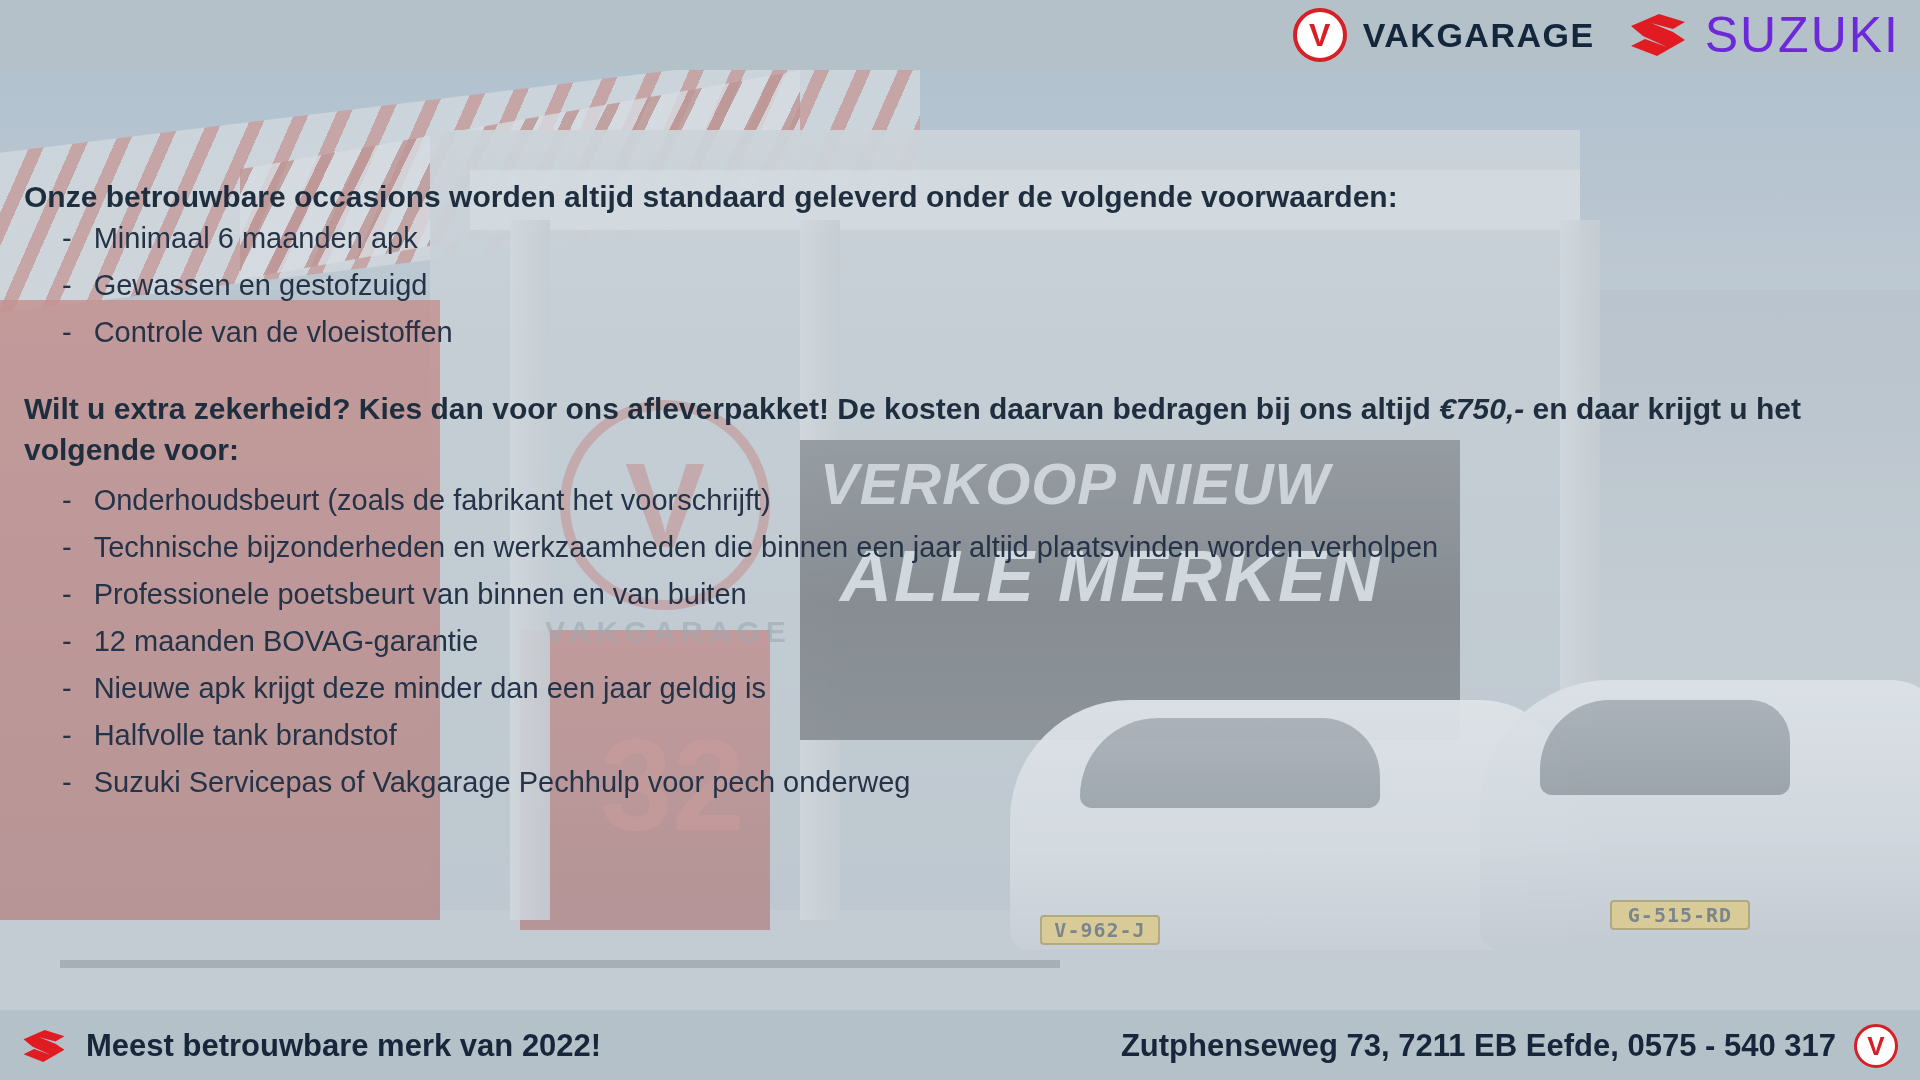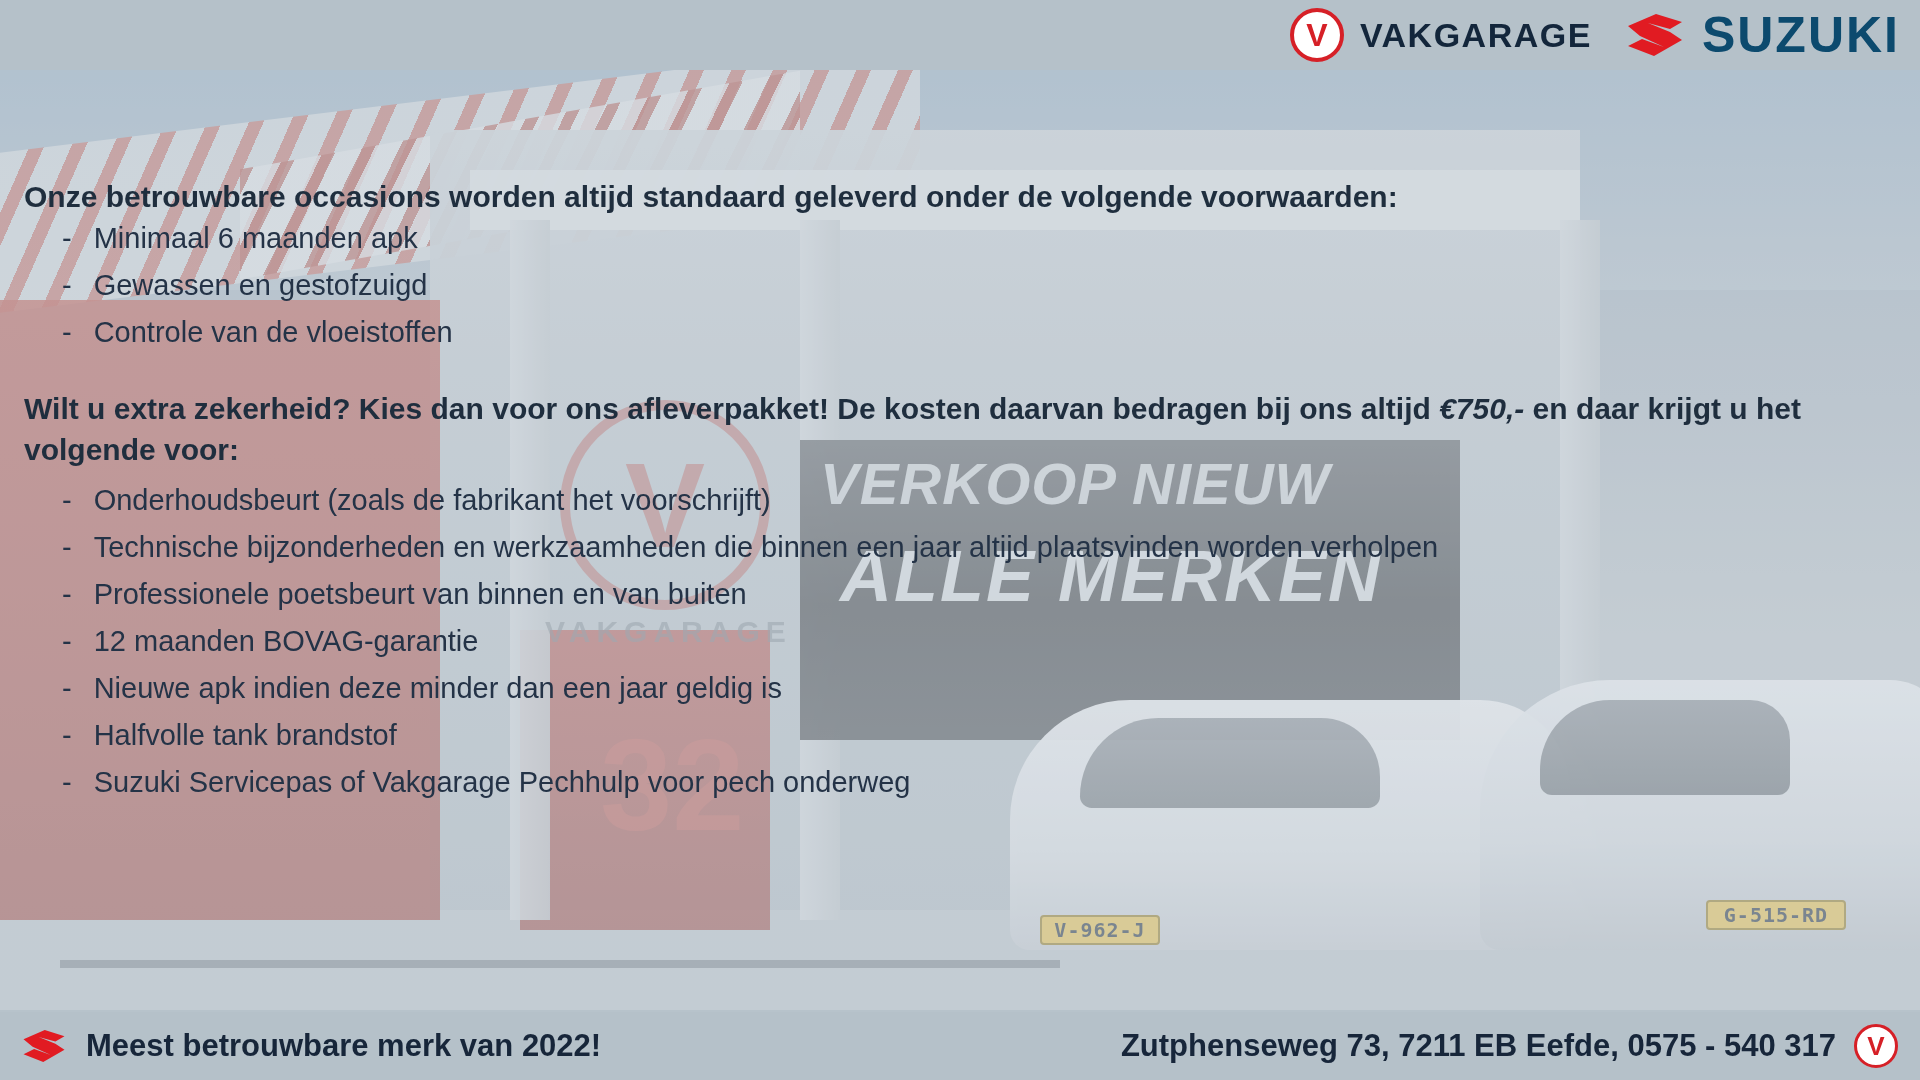--- a/index.html
+++ b/index.html
@@ -157,21 +157,21 @@
   .vak-badge {
     width: 54px; height: 54px; border-radius: 50%;
     border: 4px solid #d62027; background: #fff;
     display:flex; align-items:center; justify-content:center;
   }
   .vak-badge span { color:#d62027; font-size: 32px; font-weight: 800; line-height: 1; }
   .vak-word { color:#13263b; font-size: 34px; font-weight: 800; letter-spacing: 1.5px; }
   .suz-lockup { display:flex; align-items:center; gap: 18px; }
   .suz-mark { width: 58px; height: 46px; position: relative; }
   .suz-mark svg { width: 58px; height: 46px; display:block; }
-  .suz-word { color:#0c4a6e; font-size: 50px; font-weight: 700; letter-spacing: 2px; }
+  .suz-word { color:#6d28d9; font-size: 50px; font-weight: 400; letter-spacing: 2px; }
 
   
   .content {
     position: absolute; left: 0; top: 70px; width: 1920px; height: 940px;
     padding: 110px 24px 0 24px;
     color: #1e2d3d;
   }
   .lead {
     font-size: 30px; font-weight: 600; color:#1f2e3e; margin-bottom: 8px;
   }
@@ -239,21 +239,21 @@
     <div class="big73">32</div>
 
     <div class="car1">
       <div class="glass"></div>
     </div>
     <div class="car2">
       <div class="glass"></div>
     </div>
 
     <div class="plate" style="left:1040px; top:845px; width:120px;">V-962-J</div>
-    <div class="plate" style="left:1706px; top:830px; width:140px;">G-515-RD</div>
+    <div class="plate" style="left:1610px; top:830px; width:140px;">G-515-RD</div>
 
     <div class="rail"></div>
     <div class="haze"></div>
   </div>
 
   <div class="header">
     <div class="brandrow">
       <div class="vak-lockup">
         <div class="vak-badge">
           <span>V</span>
@@ -306,21 +306,21 @@
       <li>
         <span class="dash">-</span>
         <span>Professionele poetsbeurt van binnen en van buiten</span>
       </li>
       <li>
         <span class="dash">-</span>
         <span>12 maanden BOVAG-garantie</span>
       </li>
       <li>
         <span class="dash">-</span>
-        <span>Nieuwe apk indien deze minder dan een jaar geldig is</span>
+        <span>Nieuwe apk krijgt deze minder dan een jaar geldig is</span>
       </li>
       <li>
         <span class="dash">-</span>
         <span>Halfvolle tank brandstof</span>
       </li>
       <li>
         <span class="dash">-</span>
         <span>Suzuki Servicepas of Vakgarage Pechhulp voor pech onderweg</span>
       </li>
     </ul>

